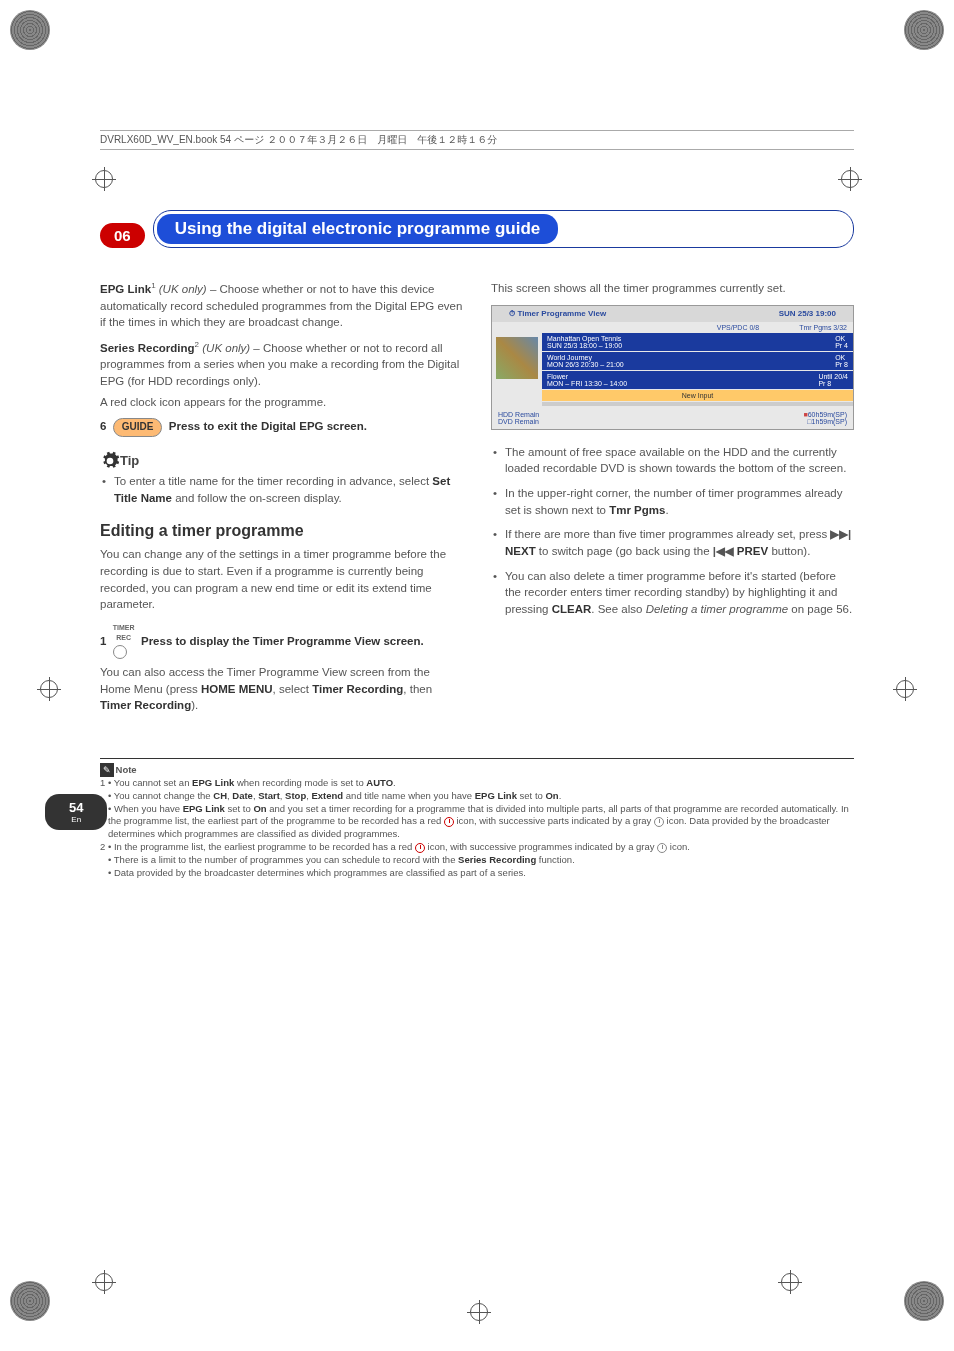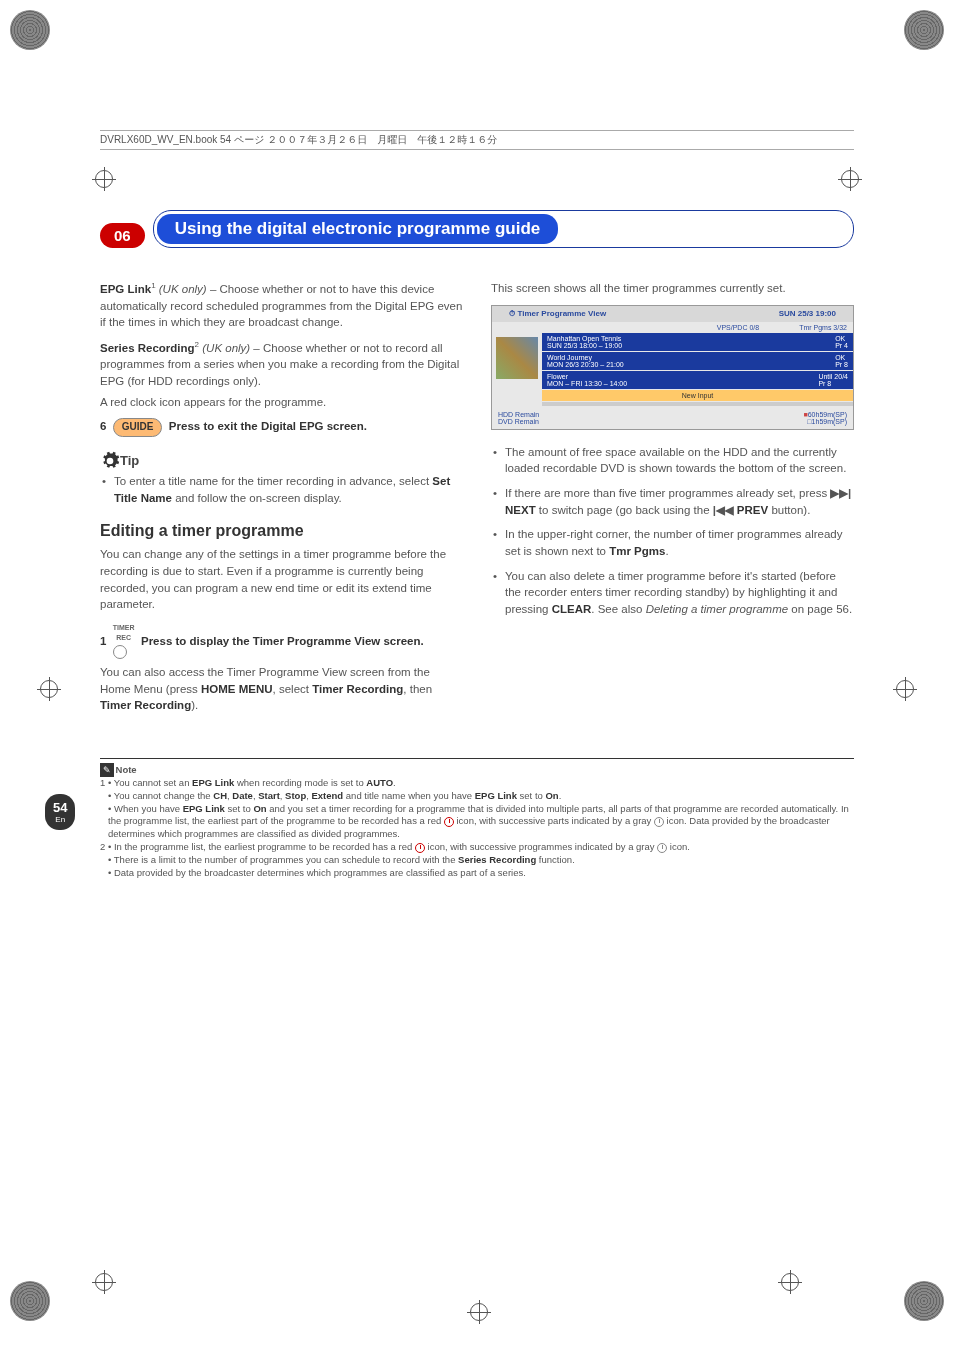--- a/index.html
+++ b/index.html
@@ -22,21 +22,21 @@
 .bul{padding-left:14px;position:relative}
 .bul:before{content:"•";position:absolute;left:2px}
 .sub{font-size:16px;font-weight:bold;color:#333;margin:16px 0 6px 0}
 .btn-round{display:inline-block;border:1px solid #888;border-radius:10px;padding:1px 8px;font-size:10px;background:#fdba74;vertical-align:middle}
 .btn-circ{display:inline-block;width:14px;height:14px;border:1px solid #888;border-radius:50%;vertical-align:middle}
 .sup{font-size:8px;vertical-align:super}
 .tiny{font-size:7px;text-align:center;color:#666}
 .note-box{margin-top:40px;border-top:1px solid #333;padding-top:4px;font-size:9.5px;color:#555;line-height:1.35}
 .note-tag{display:inline-block;background:#333;color:#fff;font-size:9px;padding:1px 3px;margin-right:2px}
 .note-lbl{font-weight:bold}
-.pg-num{position:absolute;left:45px;bottom:90px;background:#333;color:#fff;border-radius:14px;padding:6px 8px;text-align:center;font-size:13px;font-weight:bold}
+.pg-num{position:absolute;left:45px;bottom:90px;background:#333;color:#fff;border-radius:14px;padding:6px 24px;text-align:center;font-size:13px;font-weight:bold}
 .pg-en{font-size:8px;font-weight:normal;display:block}
 .tv{width:100%;background:#e8e8e8;border:1px solid #999;font-size:8px;margin:8px 0 14px 0}
 .tv-h{background:#d8d8d8;display:flex;justify-content:space-between;padding:3px 17px;color:#2a4a9e;font-weight:bold}
 .tv-sub{display:flex;justify-content:flex-end;padding:2px 6px;color:#2a4a9e;font-size:7px;gap:40px}
 .tv-body{display:flex}
 .tv-thumb{width:42px;height:42px;background:linear-gradient(45deg,#8a6,#a84,#68a);margin:4px}
 .tv-rows{flex:1}
 .tv-row{display:flex;background:#1a3a9e;color:#fff;padding:2px 5px;margin-bottom:1px;font-size:7px;justify-content:space-between}
 .tv-row.sel{background:#ffc969;color:#333}
 .tv-foot{display:flex;justify-content:space-between;padding:4px 6px;font-size:7px;color:#2a4a9e}
@@ -142,22 +142,22 @@
             <div class="tv-row" style="background:#ccc"></div>
           </div>
         </div>
         <div class="tv-foot">
             <span><span>HDD Remain</span><br><span>DVD Remain</span></span>
             <span style="text-align:right"><span style="color:#c44">■</span><span>60h59m(SP)</span><br>□<span>1h59m(SP)</span></span>
           </div>
       </div>
 
       <p class="bul" style="margin-top:8px">The amount of free space available on the HDD and the currently loaded recordable DVD is shown towards the bottom of the screen.</p>
+      <p class="bul" style="margin-top:8px"><span>In the upper-right corner, the number of timer programmes already set is shown next to </span><span class="b">Tmr Pgms</span><span>.</span></p>
       <p class="bul" style="margin-top:8px"><span>If there are more than five timer programmes already set, press </span><span class="nav-sym">▶▶|</span> <span class="b">NEXT</span><span> to switch page (go back using the </span><span class="nav-sym">|◀◀</span> <span class="b">PREV</span><span> button).</span></p>
-      <p class="bul" style="margin-top:8px"><span>In the upper-right corner, the number of timer programmes already set is shown next to </span><span class="b">Tmr Pgms</span><span>.</span></p>
       <p class="bul" style="margin-top:8px"><span>You can also delete a timer programme before it's started (before the recorder enters timer recording standby) by highlighting it and pressing </span><span class="b">CLEAR</span><span>. See also </span><span class="it">Deleting a timer programme</span><span> on page 56.</span></p>
     </div>
   </div>
 
   <div class="note-box">
     <div><span class="note-tag">✎</span><span class="note-lbl">Note</span></div>
     <div><span>1 • You cannot set an </span><span class="b">EPG Link</span><span> when recording mode is set to </span><span class="b">AUTO</span><span>.</span></div>
     <div style="padding-left:8px"><span>• You cannot change the </span><span class="b">CH</span><span>, </span><span class="b">Date</span><span>, </span><span class="b">Start</span><span>, </span><span class="b">Stop</span><span>, </span><span class="b">Extend</span><span> and title name when you have </span><span class="b">EPG Link</span><span> set to </span><span class="b">On</span><span>.</span></div>
     <div style="padding-left:8px"><span>• When you have </span><span class="b">EPG Link</span><span> set to </span><span class="b">On</span><span> and you set a timer recording for a programme that is divided into multiple parts, all parts of that programme are recorded automatically. In the programme list, the earliest part of the programme to be recorded has a red </span><span class="clk"></span><span> icon, with successive parts indicated by a gray </span><span class="clk g"></span><span> icon. Data provided by the broadcaster determines which programmes are classified as divided programmes.</span></div>
     <div><span>2 • In the programme list, the earliest programme to be recorded has a red </span><span class="clk"></span><span> icon, with successive programmes indicated by a gray </span><span class="clk g"></span><span> icon.</span></div>

